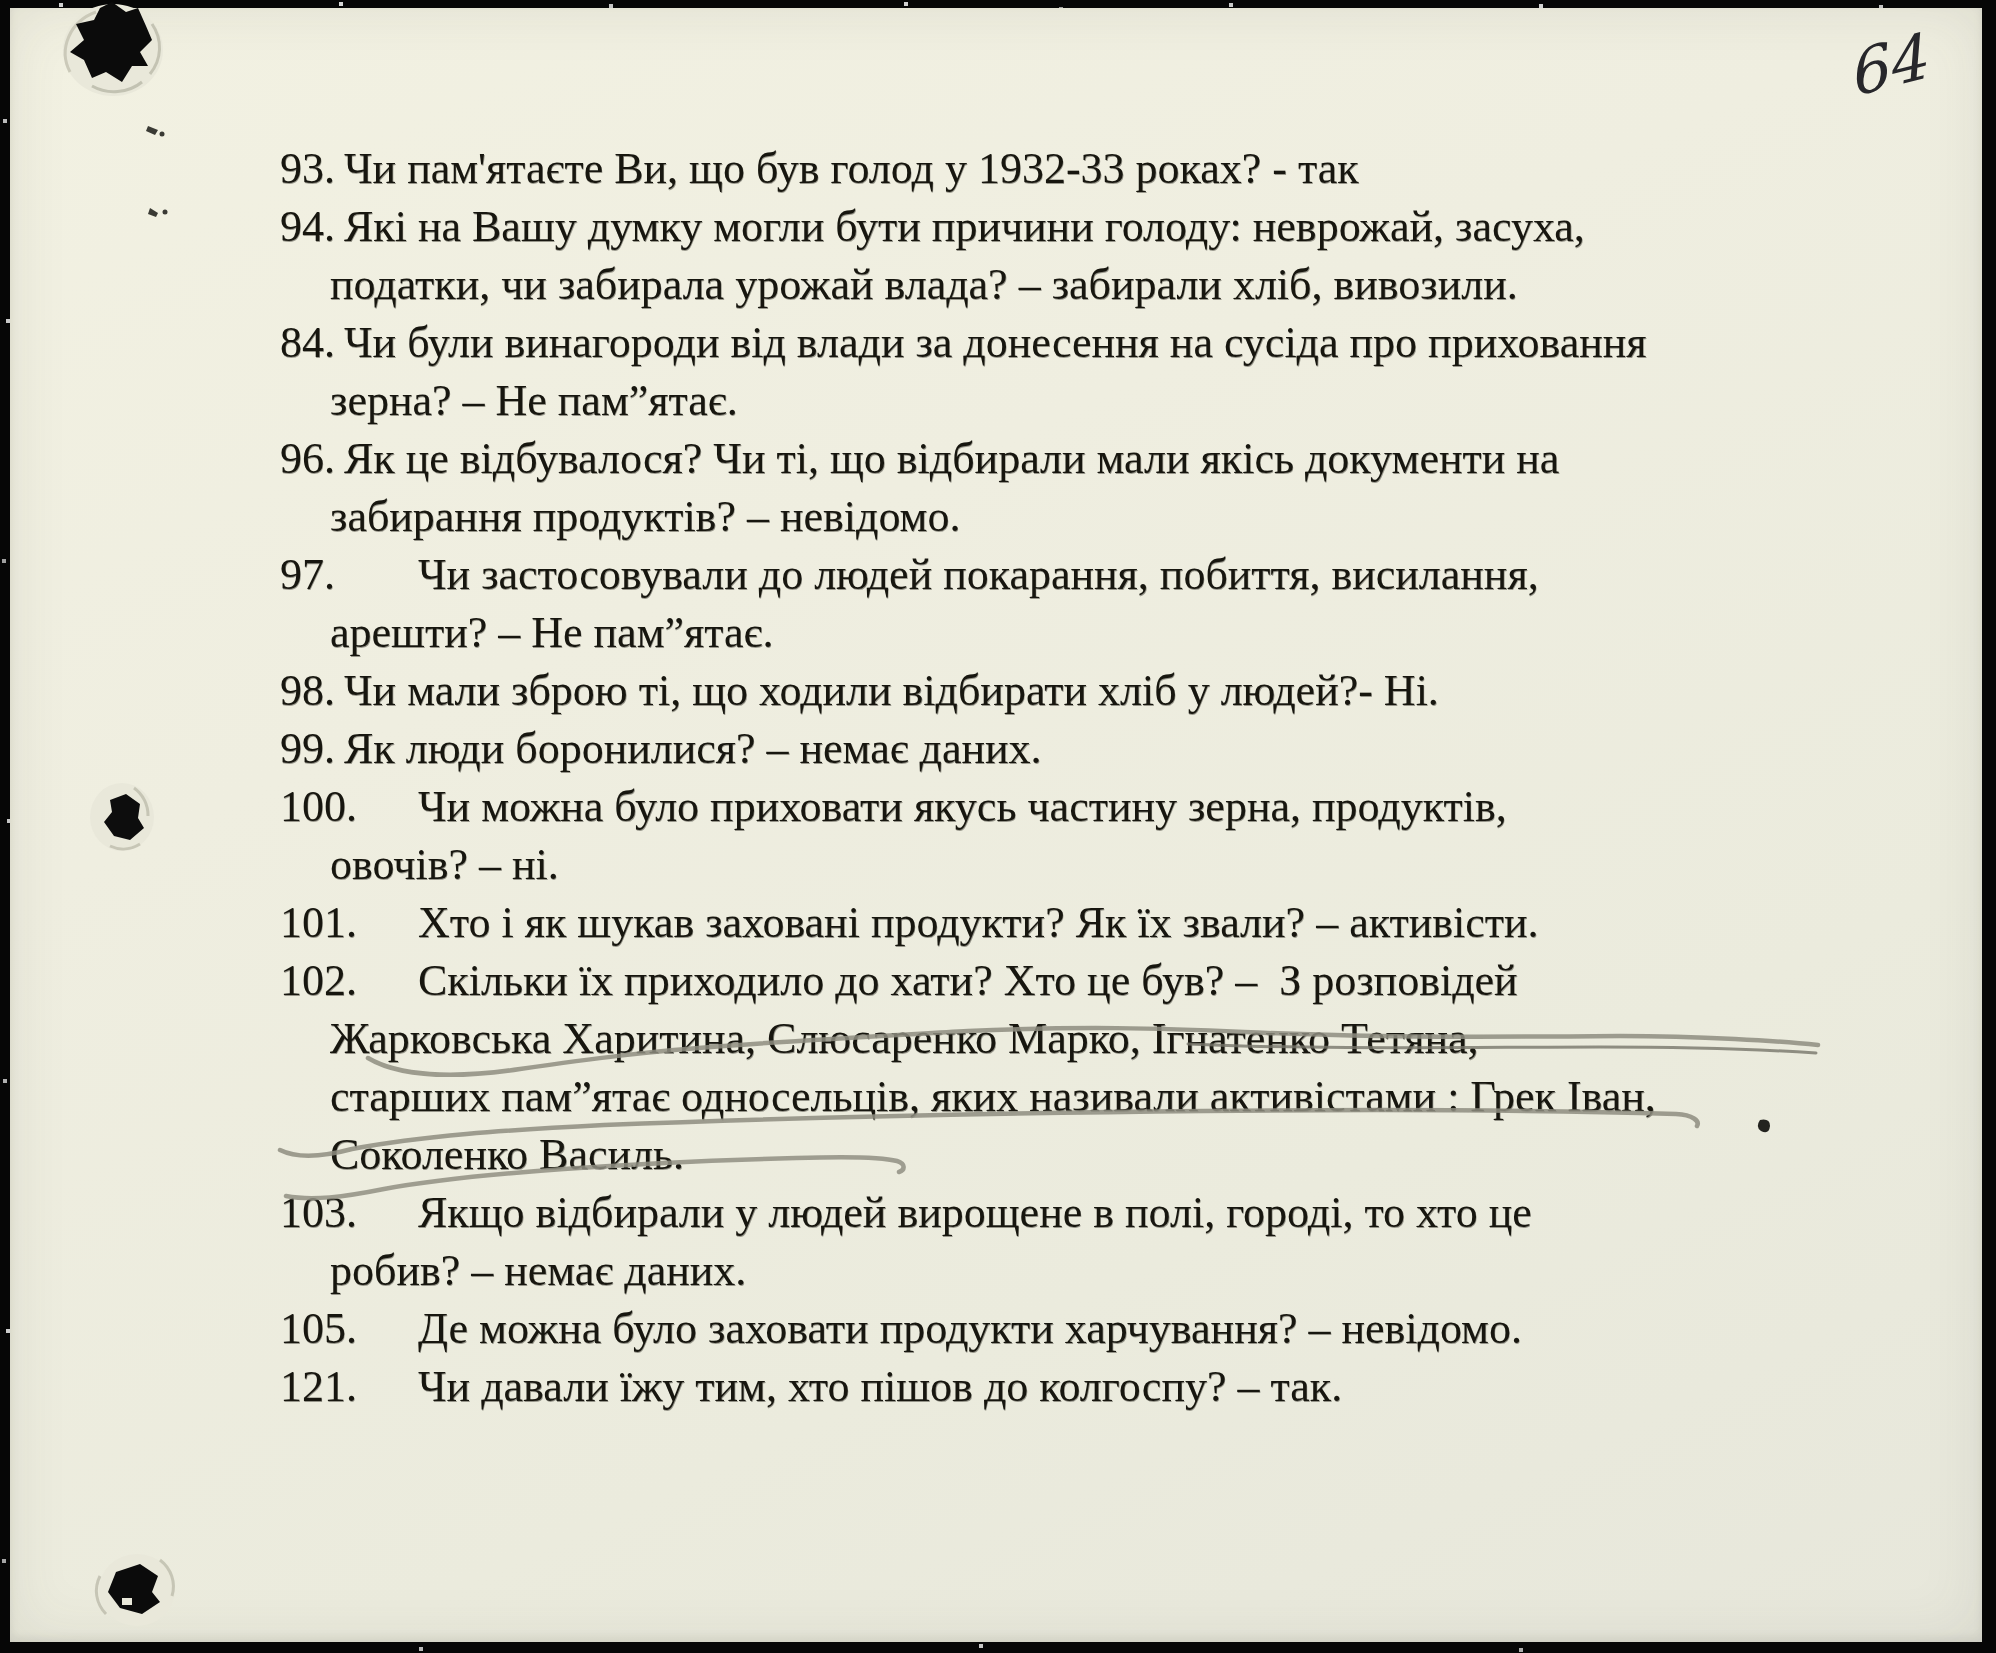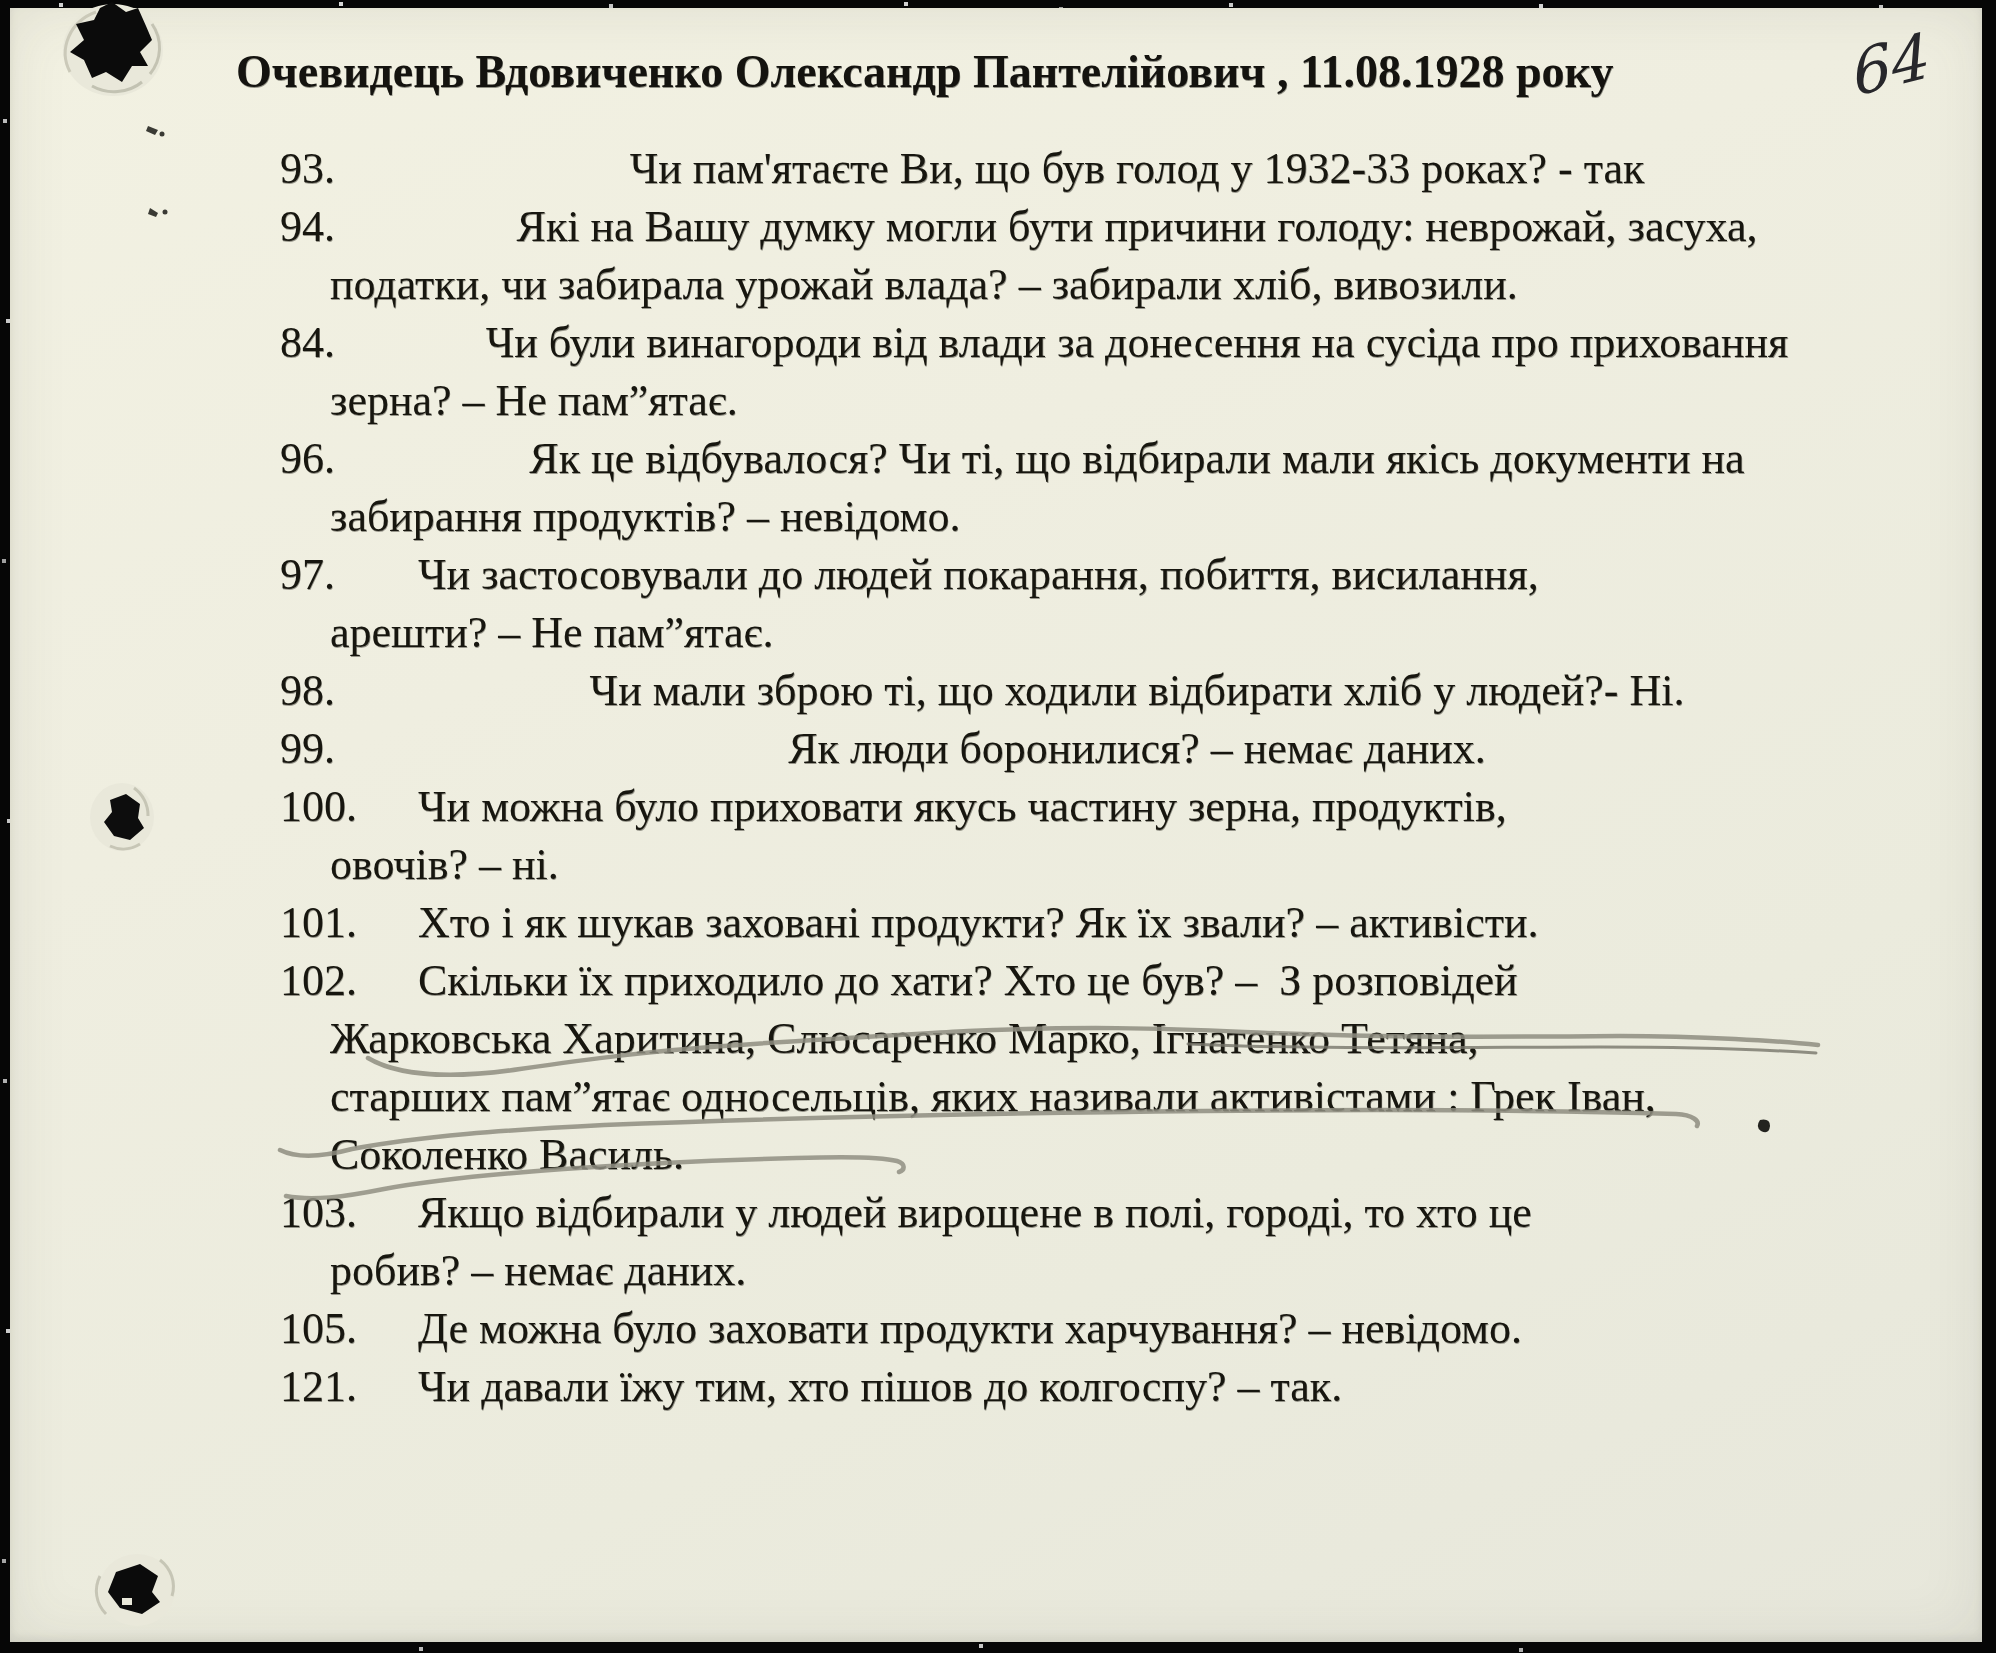--- a/index.html
+++ b/index.html
@@ -35,32 +35,31 @@
     font-style:italic;font-size:62px;color:#27272b;
     transform:rotate(-14deg) skewX(-8deg);
     font-family:"DejaVu Serif", serif;
   }
   .qlist{position:absolute;left:320px;top:132px;width:1600px;}
   .line{
     position:relative;white-space:pre;height:58px;line-height:58px;
     font-size:44px;color:#17160f;
     text-shadow:.6px .6px 0 rgba(28,27,20,.42);
   }
-  .line.first.close{padding-left:14px;text-align:center;}
+  .line.first.close{padding-left:14px;}
   .line.first.tab{padding-left:88px;}
   .num{position:absolute;left:-50px;top:0;}
   svg.overlay{position:absolute;left:0;top:0;pointer-events:none;}
 </style>
 </head>
 <body>
 
 <div class="noise"></div>
 
 <div class="paper">
-  <div class="title">Очевидець Вдовиченко Олександр Пантелійович , 11.08.1928 року</div>
   <div class="pagenum">64</div>
   <div class="qlist">
       <div>
         <div class="line first close"><span class="num">93.</span><span>Чи пам'ятаєте Ви, що був голод у 1932-33 роках? - так</span></div>
       </div>
       <div>
         <div class="line first close"><span class="num">94.</span><span>Які на Вашу думку могли бути причини голоду: неврожай, засуха,</span></div>
         <div class="line cont">податки, чи забирала урожай влада? – забирали хліб, вивозили.</div>
       </div>
       <div>

